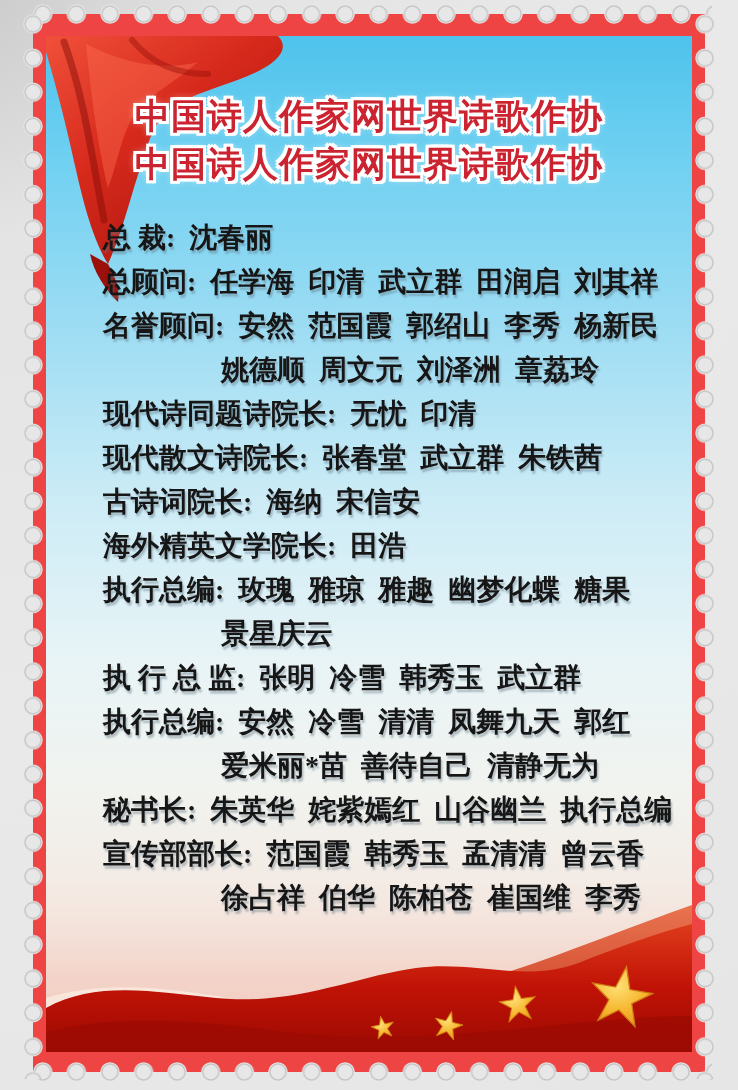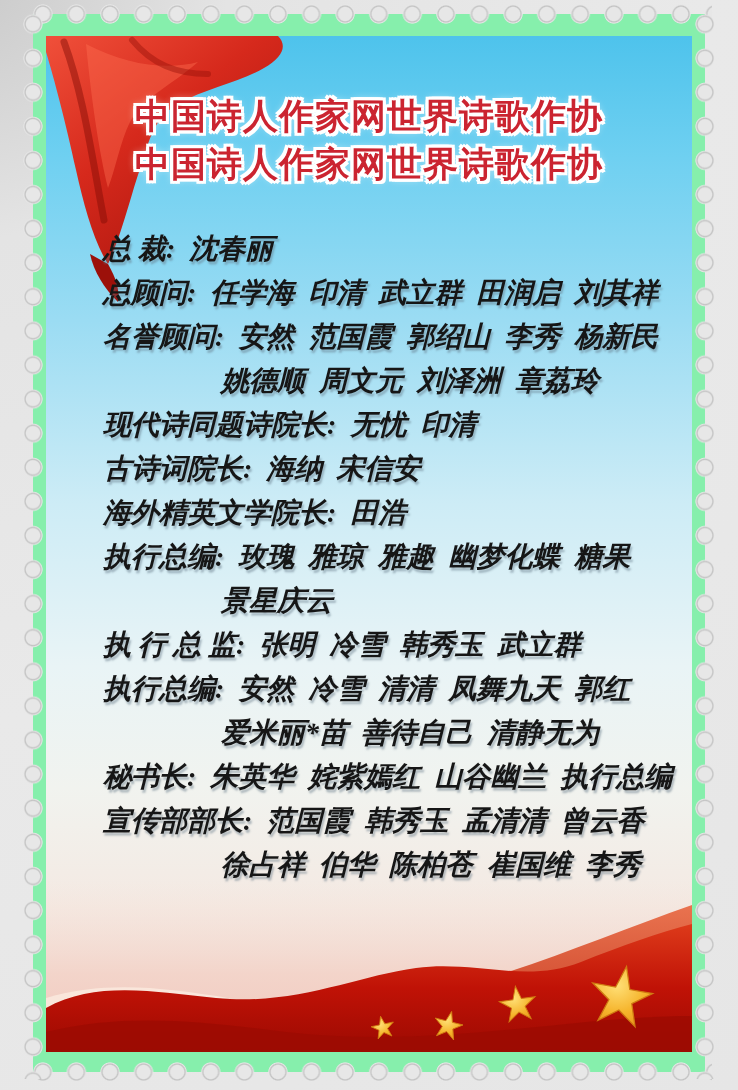--- a/index.html
+++ b/index.html
@@ -7,21 +7,21 @@
     width: 738px; height: 1090px;
     position: relative; overflow: hidden;
     background: radial-gradient(circle at -6% -3%, #c8c8c8 0, #e4e4e4 20%, #e9e9e9 55%, #e6e6e6 100%);
     font-family: "Liberation Serif", "DejaVu Serif", serif;
   }
 
   
   .stamp {
     position: absolute; left: 33px; top: 14px;
     width: 672px; height: 1058px;
-    background: #86efac;
+    background: #ef4444;
   }
   .perf { position: absolute; pointer-events: none; }
   .perf-top, .perf-bottom {
     left: -7px; right: -7px; height: 20px;
     background-image: radial-gradient(circle 10px at 50% 50%,
       #e7e7e7 6.6px, #c2c2c2 7.9px, #e7e7e7 9.2px, rgba(231,231,231,0) 10px);
     background-size: 33.6px 20px; background-repeat: repeat-x;
   }
   .perf-top { top: -10px; }
   .perf-bottom { bottom: -10px; }
@@ -53,22 +53,22 @@
     font-weight: bold; font-size: 35px; line-height: 48px; letter-spacing: 1px;
     color: #cb2430;
     text-shadow:
       -3px -3px 0 #fff, 3px -3px 0 #fff, -3px 3px 0 #fff, 3px 3px 0 #fff,
       -3px 0 0 #fff, 3px 0 0 #fff, 0 -3px 0 #fff, 0 3px 0 #fff,
       0 0 8px rgba(255,255,255,0.95);
   }
 
   
   .roster {
-    position: absolute; left: 57px; top: 191px; width: 580px; z-index: 3;
-    font-weight: bold; font-size: 28px; color: #161616; font-style: italic;
+    position: absolute; left: 57px; top: 180px; width: 580px; z-index: 3;
+    font-weight: bold; font-size: 28px; color: #161616;
   }
   .row {
     height: 44px; line-height: 44px; white-space: pre;
     text-shadow: 1.5px 2.5px 2px rgba(95,115,130,0.45);
   }
   .row.cont { padding-left: 118px; }
 </style>
 </head>
 <body>
 
@@ -145,20 +145,21 @@
       <div>中国诗人作家网世界诗歌作协</div>
       <div>中国诗人作家网世界诗歌作协</div>
     </div>
 
     <div class="roster">
         <div class="row">总 裁:  沈春丽</div>
         <div class="row">总顾问:  任学海  印清  武立群  田润启  刘其祥</div>
         <div class="row">名誉顾问:  安然  范国霞  郭绍山  李秀  杨新民</div>
         <div class="row cont">姚德顺  周文元  刘泽洲  章荔玲</div>
         <div class="row">现代诗同题诗院长:  无忧  印清</div>
+        <div class="row">现代散文诗院长:  张春堂  武立群  朱铁茜</div>
         <div class="row">古诗词院长:  海纳  宋信安</div>
         <div class="row">海外精英文学院长:  田浩</div>
         <div class="row">执行总编:  玫瑰  雅琼  雅趣  幽梦化蝶  糖果</div>
         <div class="row cont">景星庆云</div>
         <div class="row">执 行 总 监:  张明  冷雪  韩秀玉  武立群</div>
         <div class="row">执行总编:  安然  冷雪  清清  凤舞九天  郭红</div>
         <div class="row cont">爱米丽*苗  善待自己  清静无为</div>
         <div class="row">秘书长:  朱英华  姹紫嫣红  山谷幽兰  执行总编</div>
         <div class="row">宣传部部长:  范国霞  韩秀玉  孟清清  曾云香</div>
         <div class="row cont">徐占祥  伯华  陈柏苍  崔国维  李秀</div>

